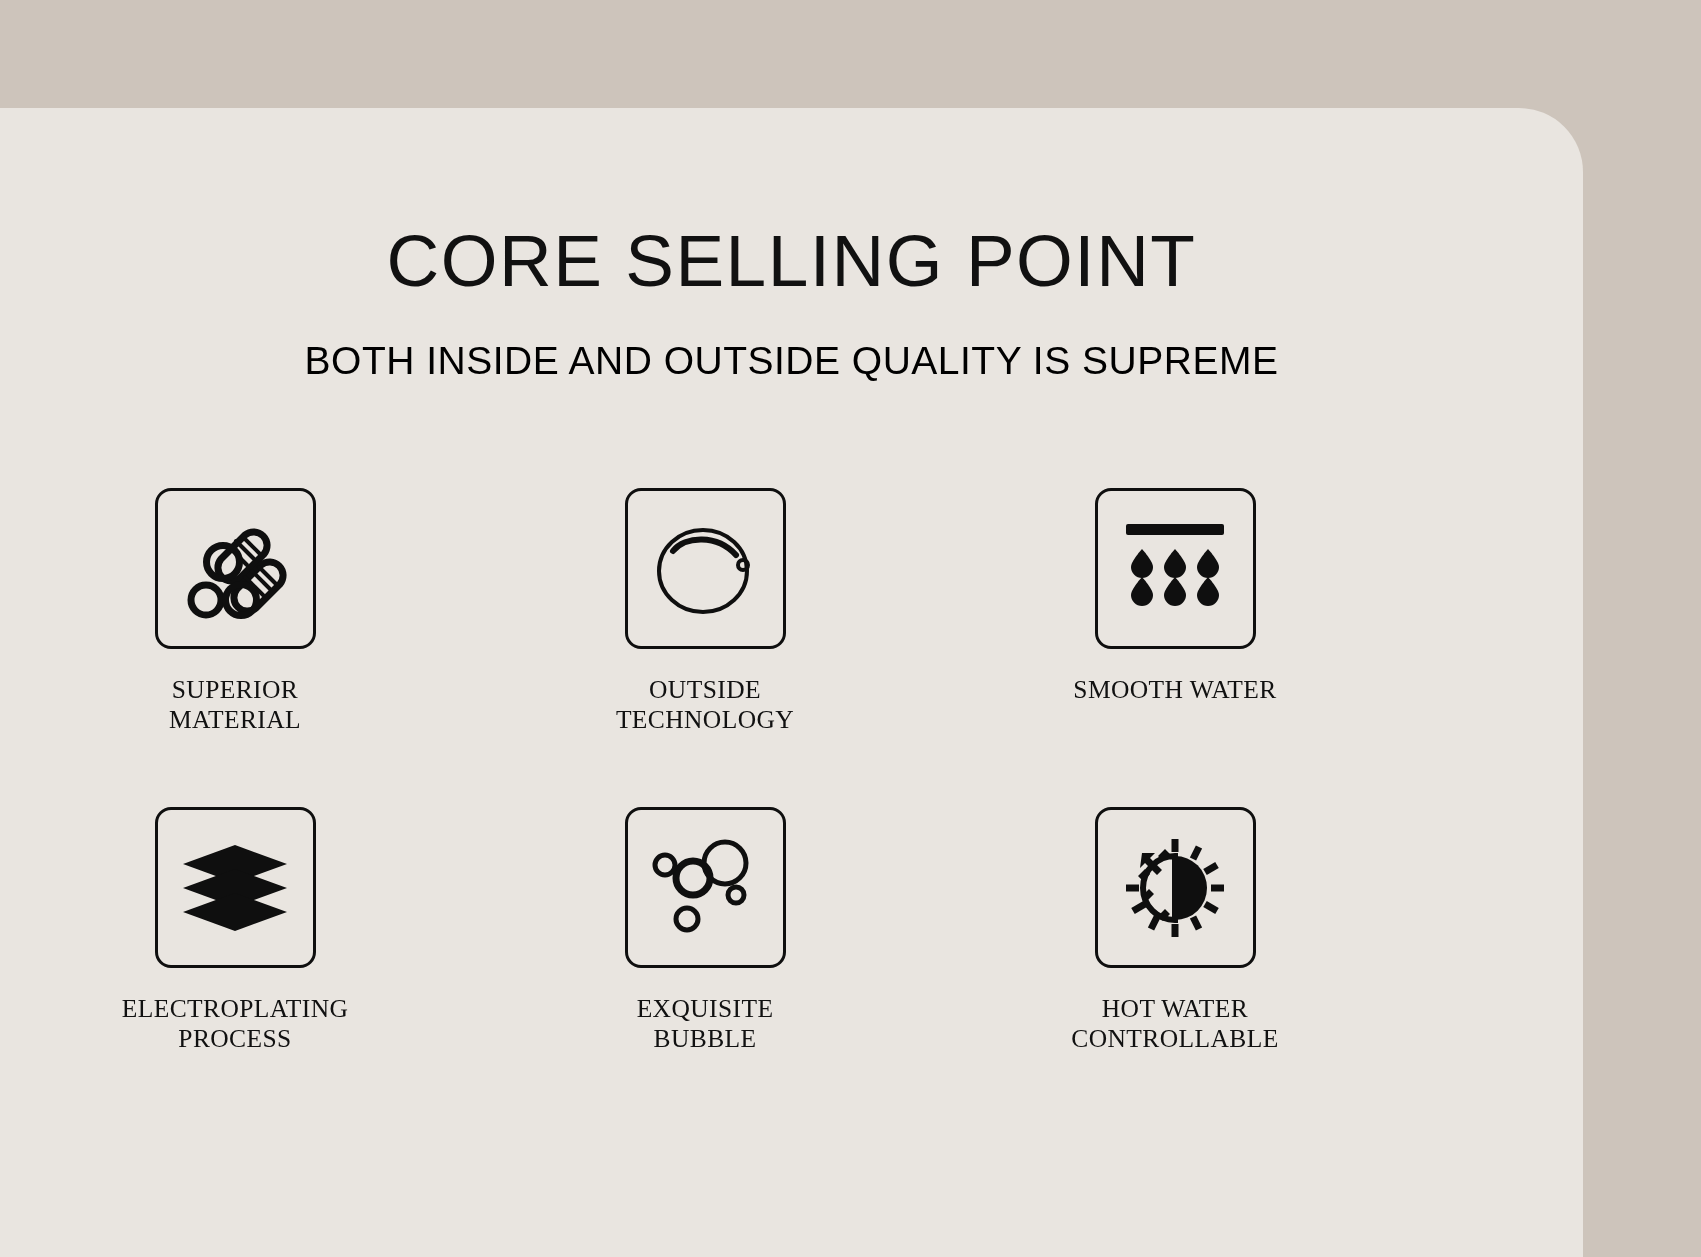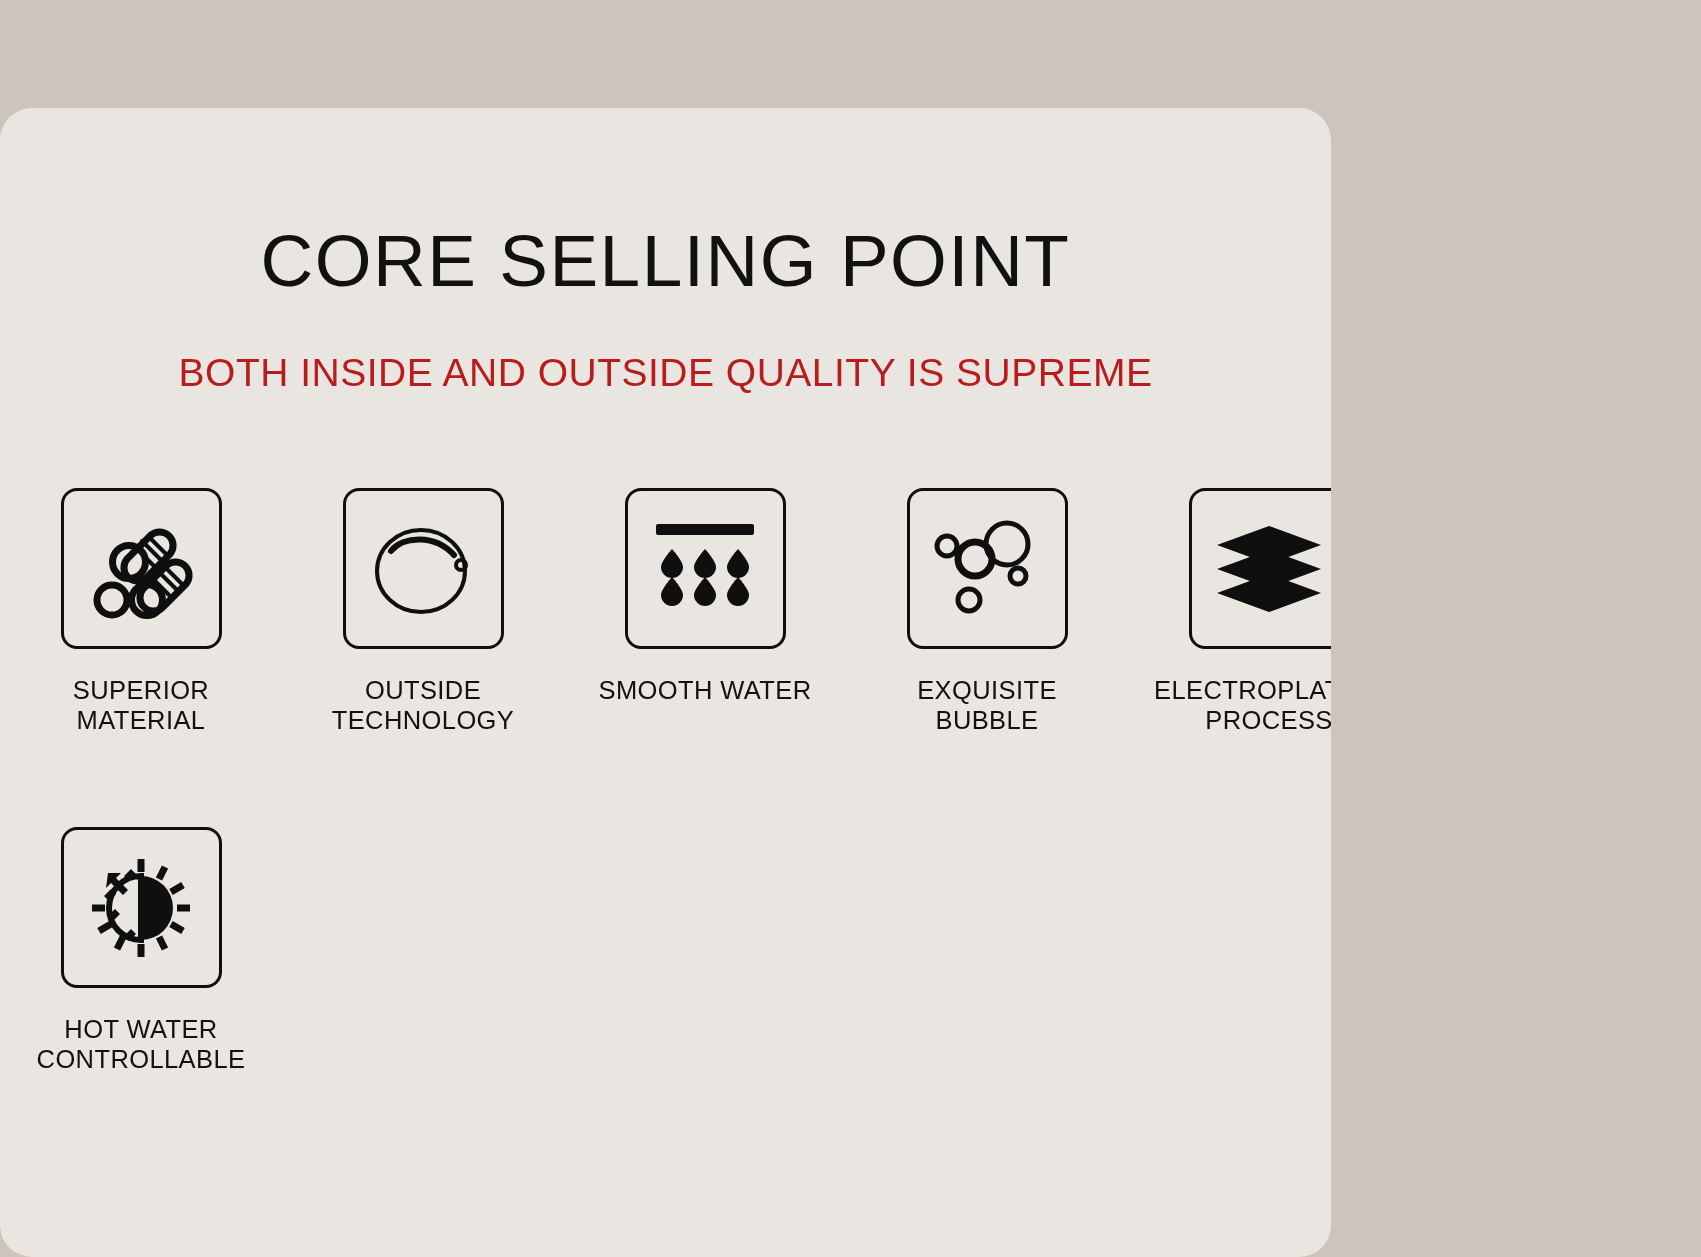--- a/index.html
+++ b/index.html
@@ -20,61 +20,61 @@
     position: absolute;
     inset: 0;
     background: #cdc4bb;
   }
 
   
   #card {
     position: absolute;
     left: 0;
     top: 108px;
-    width: 1331px;
+    width: 1583px;
     height: 1149px;
     background: #e9e5e0;
     border-top-right-radius: 64px;
     overflow: hidden;
-    border-radius: 32px;
   }
 
   #header {
     width: 100%;
     text-align: center;
     padding-top: 116px;
   }
 
   #title {
     font-size: 73px;
     font-weight: 400;
     letter-spacing: 1.5px;
     color: #111111;
     line-height: 1;
     white-space: nowrap;
   }
 
   #subtitle {
-    margin-top: 56px;
+    margin-top: 44px;
     font-size: 39px;
     font-weight: 400;
     letter-spacing: 0.5px;
-    color: #b91c1c;
+    color: #000000;
     line-height: 1;
     white-space: nowrap;
   }
 
   #grid {
     position: absolute;
     left: 0;
     top: 380px;
     width: 1410px;
     display: grid;
-    grid-template-columns: repeat(5, 1fr);
-    row-gap: 92px;
+    grid-template-columns: repeat(3, 1fr);
+    row-gap: 72px;
+    font-family: Liberation Serif, serif;
   }
 
   .feature {
     display: flex;
     flex-direction: column;
     align-items: center;
   }
 
   .icon-box {
     width: 161px;
@@ -177,48 +177,48 @@
               </g>
             </svg>
           </span>
         </div>
         <div class="feature-label">SMOOTH WATER</div>
       </div>
 
       <div class="feature">
         <div class="icon-box">
           <span>
+            <svg width="108" height="86" viewBox="0 0 108 86" fill="none">
+              <g fill="#0f0f0f">
+                <path d="M54 0 L106 19 L54 38 L2 19 Z"></path>
+                <path d="M54 24 L106 43 L54 62 L2 43 Z"></path>
+                <path d="M54 48 L106 67 L54 86 L2 67 Z"></path>
+              </g>
+            </svg>
+          </span>
+        </div>
+        <div class="feature-label">ELECTROPLATING
+PROCESS</div>
+      </div>
+
+      <div class="feature">
+        <div class="icon-box">
+          <span>
             <svg width="106" height="106" viewBox="0 0 106 106" fill="none">
               <g stroke="#0f0f0f" fill="none">
                 <circle cx="73" cy="28" r="21" stroke-width="5"></circle>
                 <circle cx="41" cy="43" r="17" stroke-width="7"></circle>
                 <circle cx="13" cy="30" r="10" stroke-width="5"></circle>
                 <circle cx="84" cy="60" r="8" stroke-width="5"></circle>
                 <circle cx="35" cy="84" r="11" stroke-width="5"></circle>
               </g>
             </svg>
           </span>
         </div>
         <div class="feature-label">EXQUISITE BUBBLE</div>
-      </div>
-
-      <div class="feature">
-        <div class="icon-box">
-          <span>
-            <svg width="108" height="86" viewBox="0 0 108 86" fill="none">
-              <g fill="#0f0f0f">
-                <path d="M54 0 L106 19 L54 38 L2 19 Z"></path>
-                <path d="M54 24 L106 43 L54 62 L2 43 Z"></path>
-                <path d="M54 48 L106 67 L54 86 L2 67 Z"></path>
-              </g>
-            </svg>
-          </span>
-        </div>
-        <div class="feature-label">ELECTROPLATING
-PROCESS</div>
       </div>
 
       <div class="feature">
         <div class="icon-box">
           <span>
             <svg width="106" height="106" viewBox="0 0 106 106" fill="none">
 
               <g stroke="#0f0f0f" stroke-width="7" stroke-linecap="butt">
                 <path d="M53 4 L53 17"></path>
                 <path d="M77 12 L71 24"></path>

